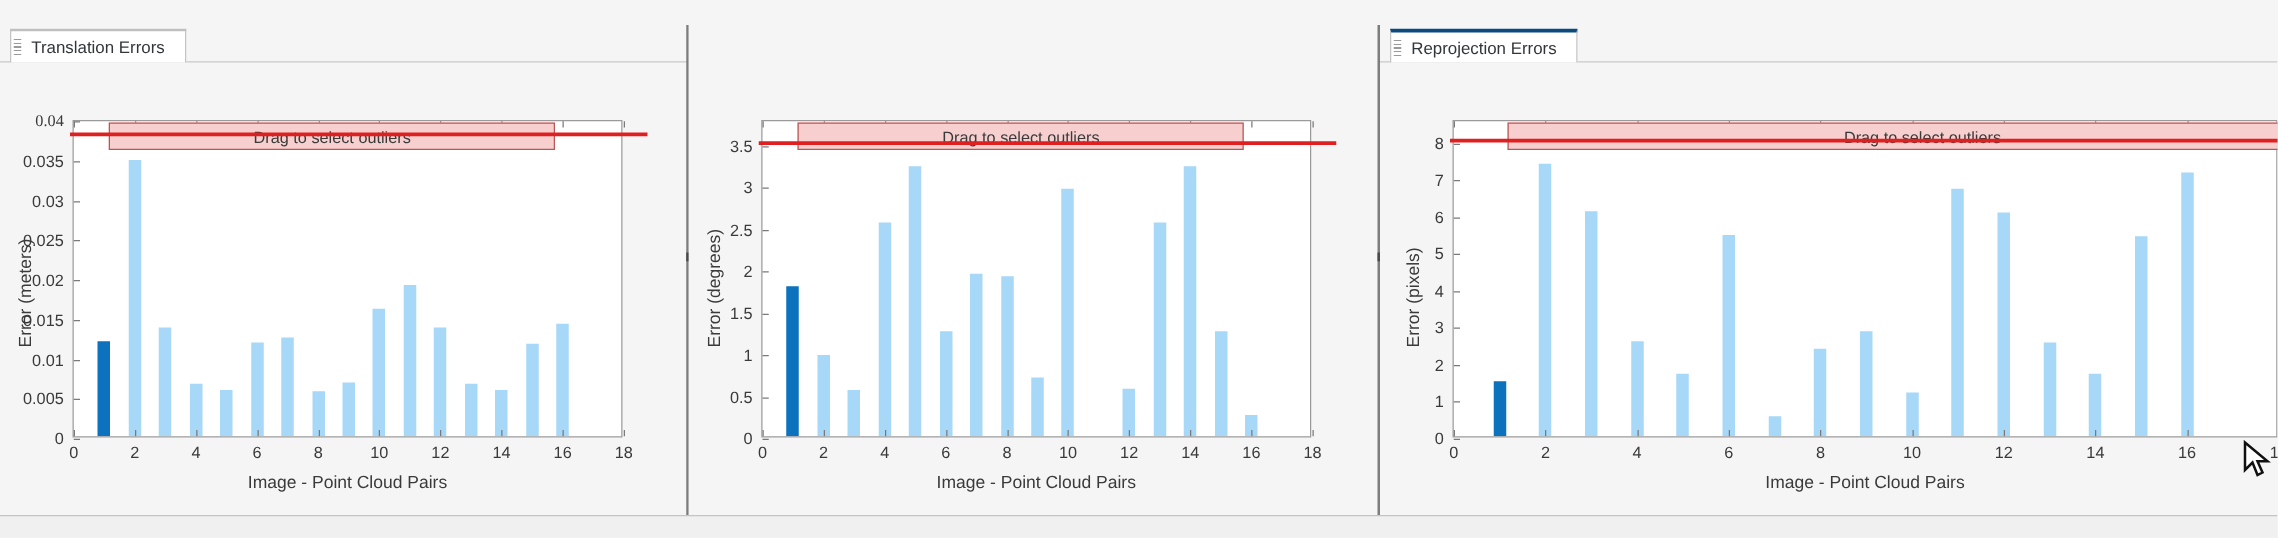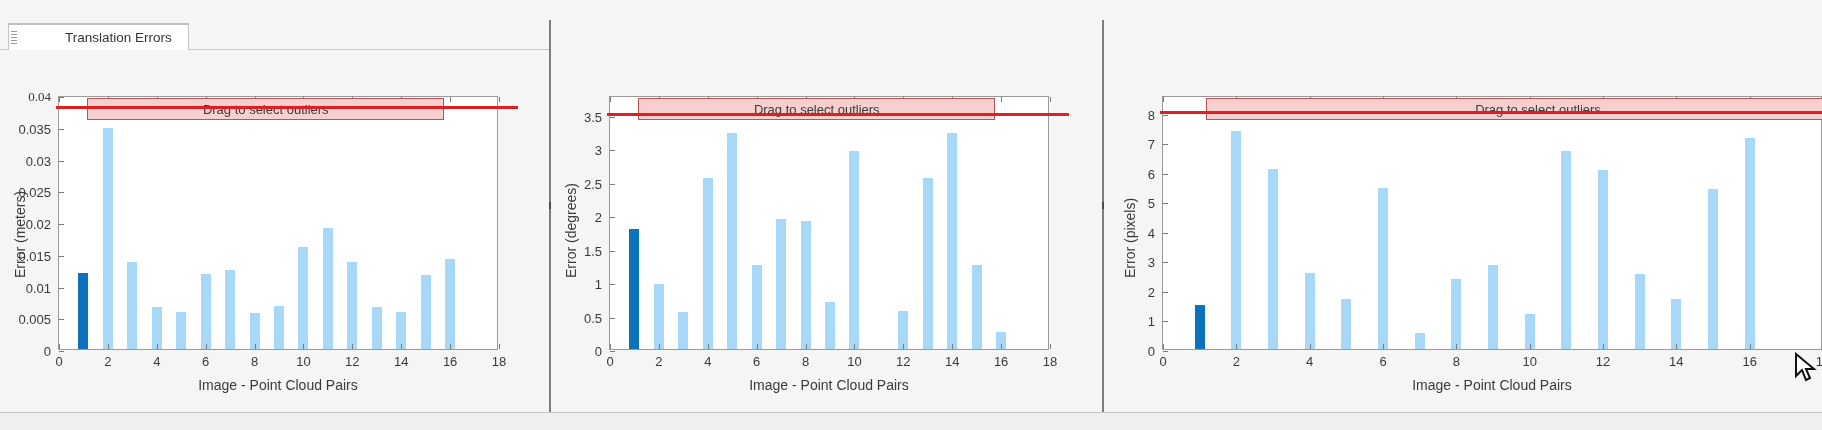--- a/index.html
+++ b/index.html
@@ -72,21 +72,21 @@
     display: flex; align-items: center;
     padding: 0 16px 0 2px;
     background: #ffffff;
     border: 1px solid #c4c4c4;
     border-bottom: none;
     border-top: 2px solid #bfbfbf;
     font-size: 13.5px; color: #32363b;
     white-space: nowrap;
   }
   .inner-tab.active { border-top: 3px solid #0b4a7d; }
-  .inner-tab .lbl { padding-left: 5px; margin-left: 40px; }
+  .inner-tab .lbl { padding-left: 5px; }
 
   
   .plot-area { position: absolute; left: 0; top: 31px; right: 0; bottom: 0; }
 
   .ylabel {
     position: absolute;
     transform-origin: 0 0;
     transform: rotate(-90deg);
     font-size: 14px; color: #3a3a3a;
     white-space: nowrap;
@@ -330,20 +330,26 @@
           <div class="threshold-line" style="left: 56px; top: 61.7105px; width: 462px;"></div>
           <div class="xlabel" style="left: 58px; width: 440px; top: 326px;">Image - Point Cloud Pairs</div>
         </div>
     </div>
 
     <div class="vsplit s2">
         <div class="knob"></div>
       </div>
 
     <div class="panel p3">
+      <div class="inner-tabrow">
+        <div class="inner-tab active">
+          <span class="grip"></span>
+          <span class="lbl">Reprojection Errors</span>
+        </div>
+      </div>
       <div class="plot-area">
           <div class="ylabel" style="left: 18px; top: 227px;">Error (pixels)</div>
           <div class="axes" style="left: 58px; top: 45px; width: 660px; height: 254px;">
             <div class="plotclip">
               <div class="bar sel" style="left: 31.6667px; width: 10px; height: 44.3023px;"></div>
               <div class="bar" style="left: 68.3333px; width: 10px; height: 217.967px;"></div>
               <div class="bar" style="left: 105px; width: 10px; height: 179.867px;"></div>
               <div class="bar" style="left: 141.667px; width: 10px; height: 75.6093px;"></div>
               <div class="bar" style="left: 178.333px; width: 10px; height: 49.914px;"></div>
               <div class="bar" style="left: 215px; width: 10px; height: 160.965px;"></div>

